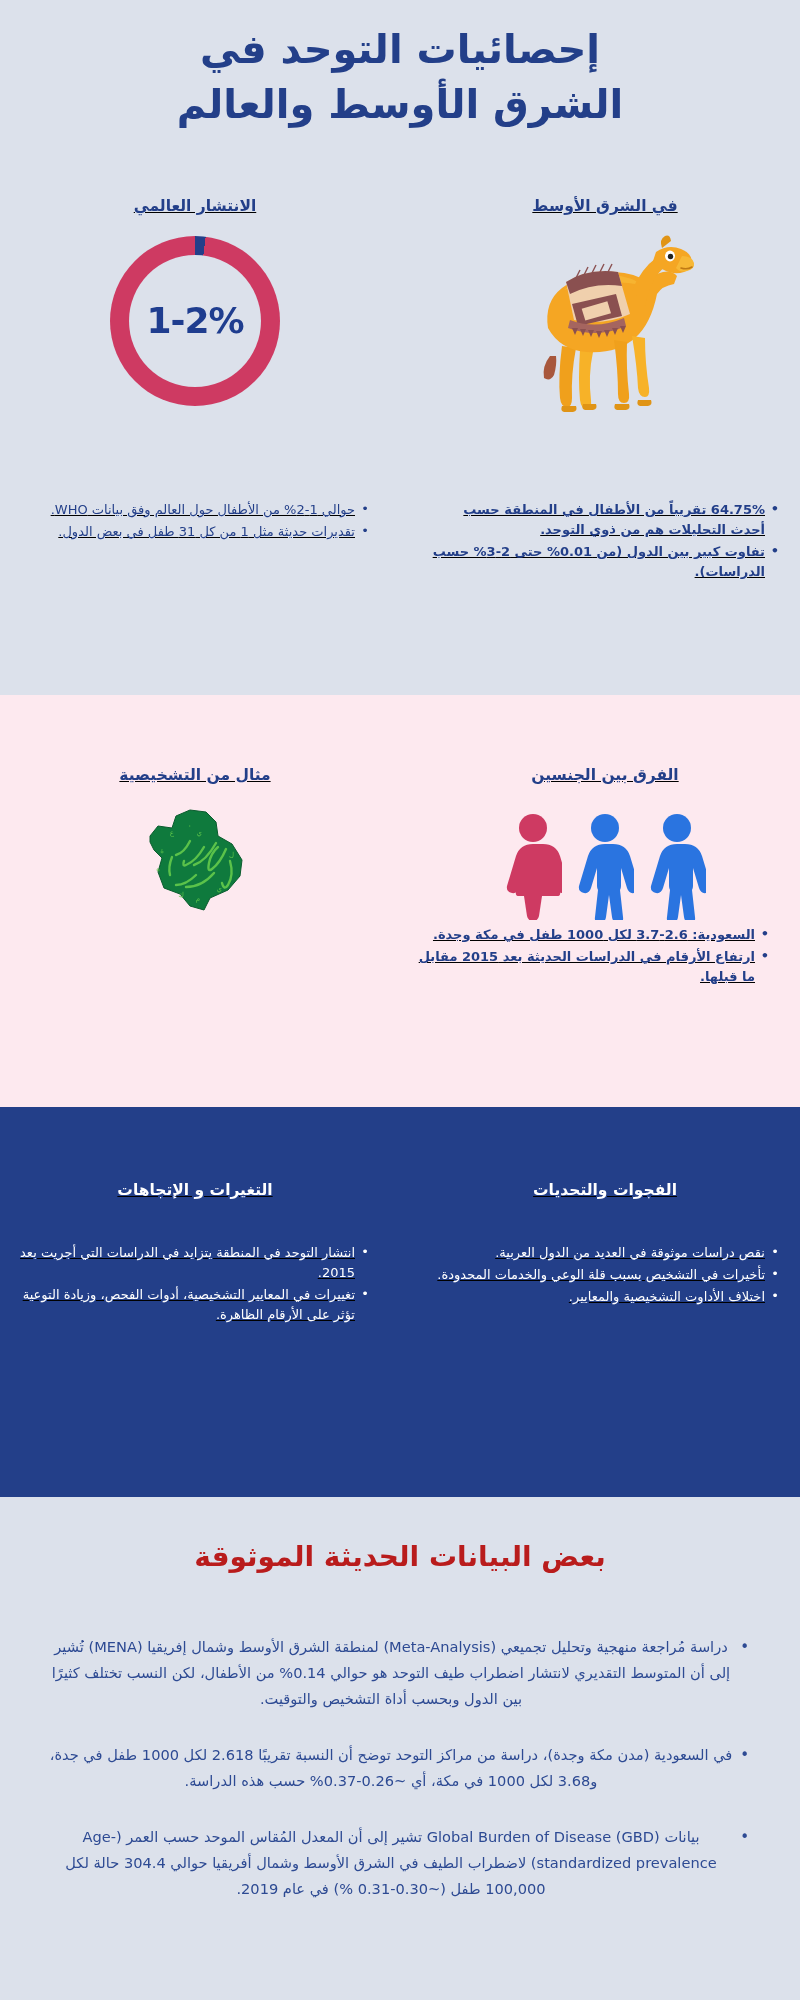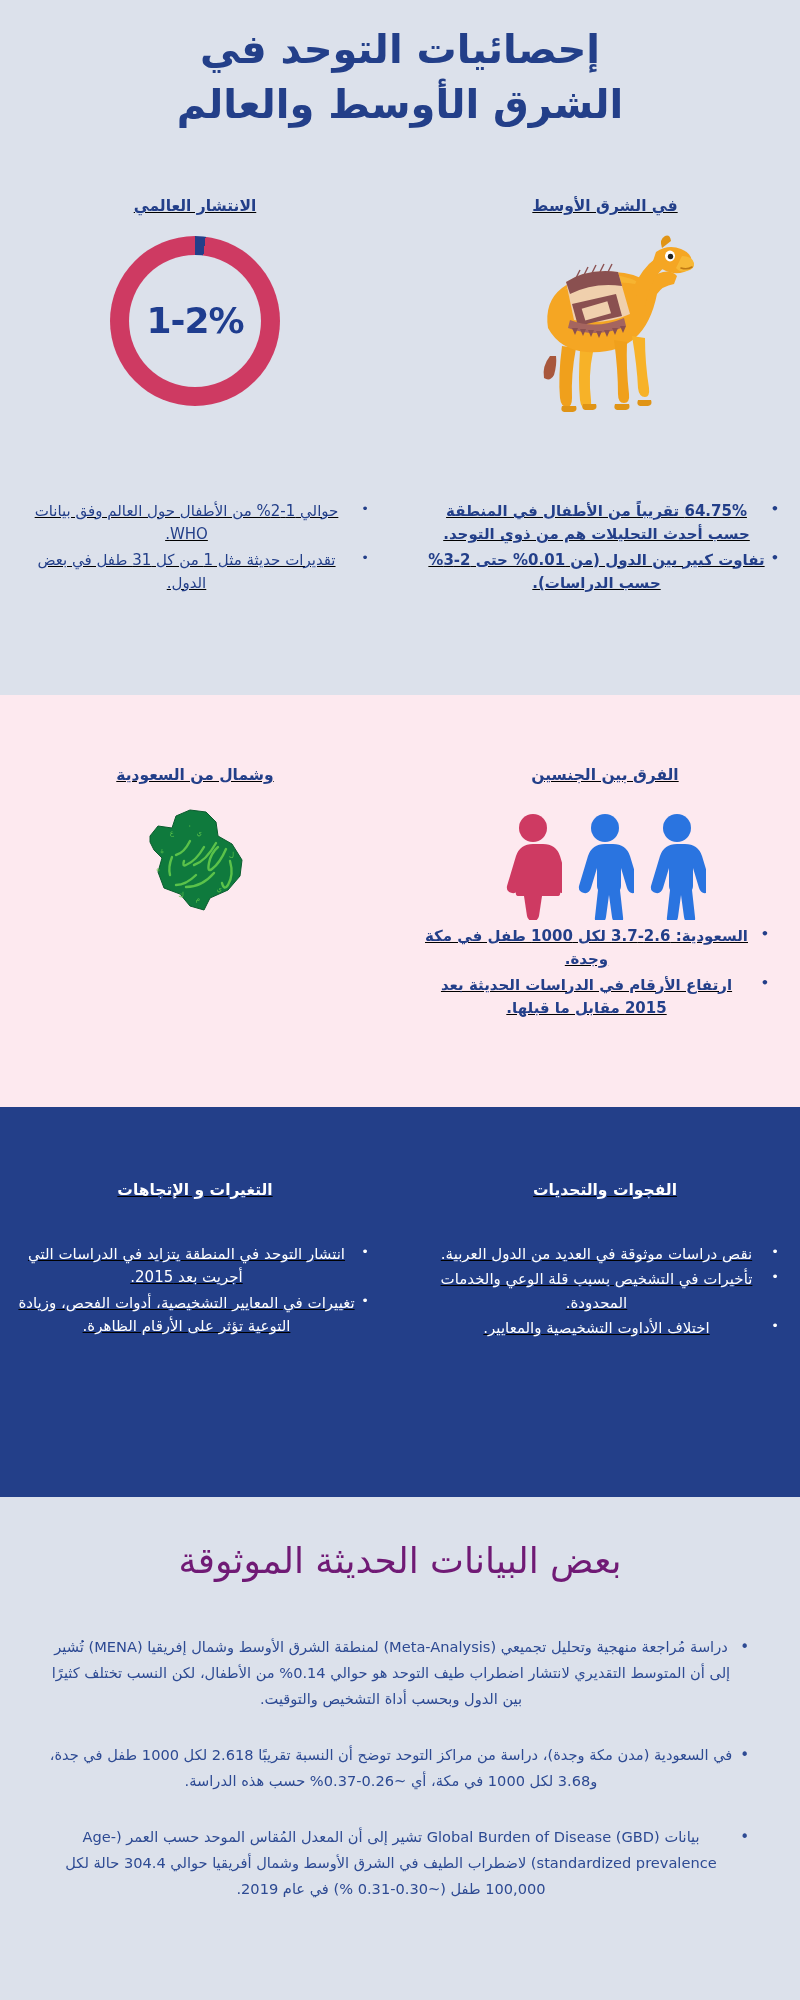--- a/index.html
+++ b/index.html
@@ -56,41 +56,41 @@
     direction:ltr;
   }
 
   
   .illus{display:flex;justify-content:center;align-items:flex-end;height:185px;}
 
   
   ul.bl{margin:0;padding:0 17px 0 0;list-style:none;}
   ul.bl li{
     position:relative;margin:0 0 2px 0;
-    font-size:15px;line-height:1.55;color:#233f89;text-align:center;
+    font-size:13px;line-height:1.55;color:#233f89;text-align:right;
   }
   ul.bl li::before{
     content:"•";position:absolute;right:-14px;top:-1px;font-size:13px;line-height:1.55;
   }
   ul.bl.bold li{font-weight:bold;}
   ul.bl.light li{color:#ffffff;font-weight:normal;}
   p.para{
     margin:0;font-size:12.8px;line-height:1.62;color:#233f89;text-align:right;
   }
 
   
   .people{display:flex;justify-content:center;align-items:flex-end;gap:14px;height:120px;}
 
   
   .map-wrap{display:flex;justify-content:center;align-items:center;height:120px;}
 
   
   .foot-title{
     position:absolute;top:1540px;left:0;width:800px;text-align:center;
-    color:#701a75;font-size:36px;font-weight:normal;
+    color:#b91c1c;font-size:28px;font-weight:bold;
   }
   .foot-list{
     position:absolute;top:1618px;left:0;width:800px;box-sizing:border-box;
     padding:0 48px;
     margin-top:16px;
   }
   .foot-list ul{margin:0;padding:0 18px 0 0;list-style:none;}
   .foot-list li{
     position:relative;color:#2d4a93;font-size:14.6px;line-height:1.78;
     text-align:center;margin-bottom:30px;
@@ -211,21 +211,21 @@
         <li>تقديرات حديثة مثل 1 من كل 31 طفل في بعض الدول.</li>
       </ul>
     </div>
   </div>
 
   <div class="row" style="top:765px;">
     <div class="col col-right">
       <div class="sec-head">الفرق بين الجنسين</div>
     </div>
     <div class="col col-left">
-      <div class="sec-head">وشمال من السعودية</div>
+      <div class="sec-head">مثال من التشخيصية</div>
     </div>
   </div>
 
   <div class="row" style="top:800px;">
 
     <div class="col col-right">
       <div class="people">
         <svg width="58" height="108" viewBox="0 0 58 108">
           <circle cx="29" cy="16" r="14" fill="#2a74e0"></circle>
           <path d="M29 32 q-13 0 -17 12 l-9 30 q-1 6 5 7 q5 1 7 -5 l6 -20 v18 q0 2 1 4 l-3 27 q-1 6 5 6 q5 0 6 -6 l3 -22 l3 22 q1 6 6 6 q6 0 5 -6 l-3 -27 q1 -2 1 -4 v-18 l6 20 q2 6 7 5 q6 -1 5 -7 l-9 -30 q-4 -12 -17 -12z" fill="#2a74e0"></path>

